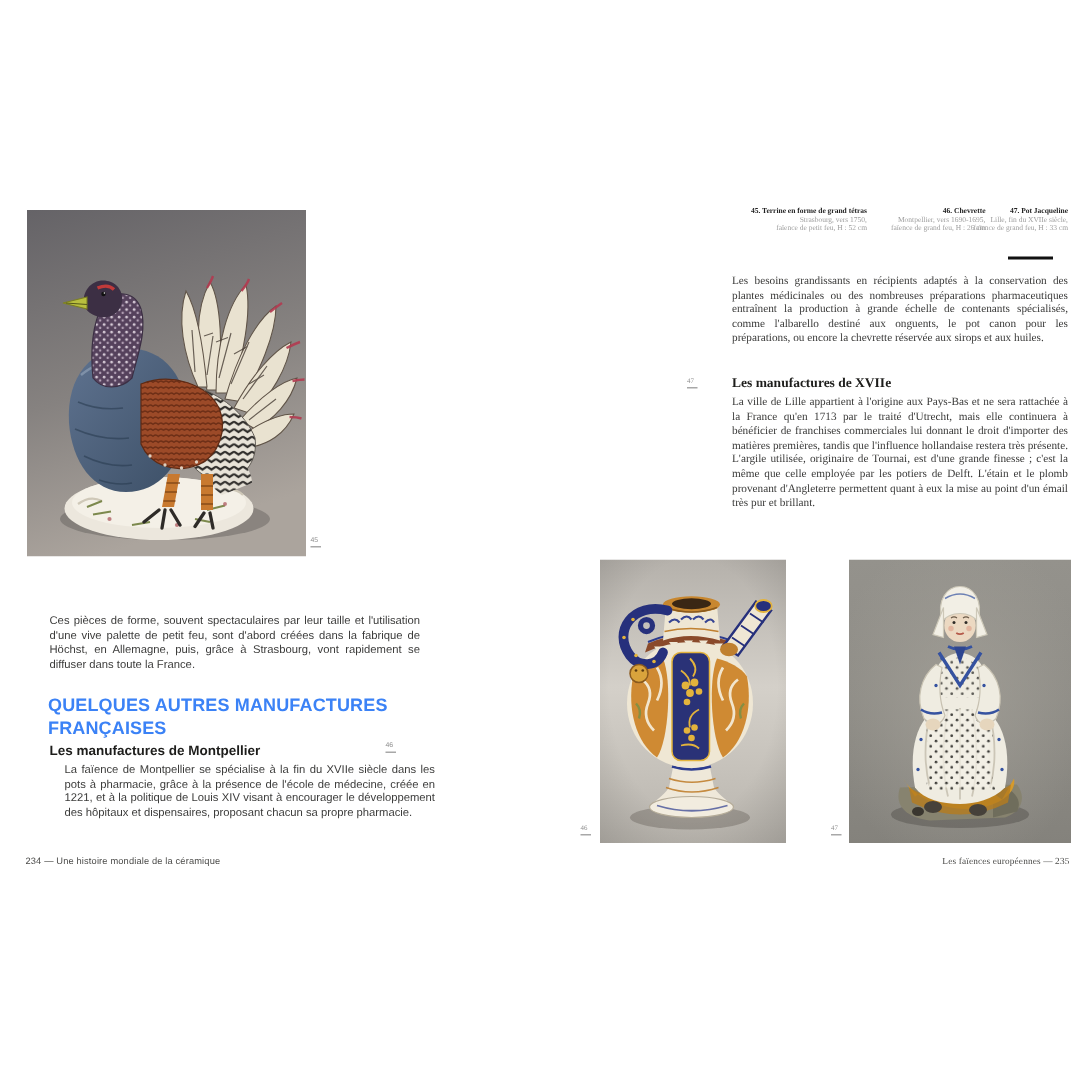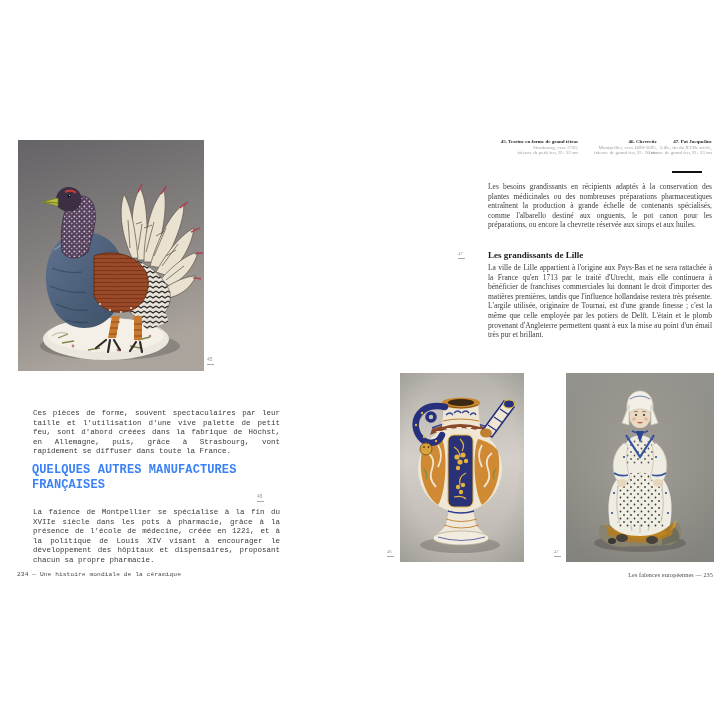--- a/index.html
+++ b/index.html
@@ -33,21 +33,21 @@
     font-size:4.6px;color:#909090;line-height:5px;text-align:left;
   }
   .fig-marker .fig-rule{
     display:block;width:7px;height:1px;background:#a8a8a8;margin-top:1.5px;
   }
   .black-rule{background:#111;height:2.4px;width:30px;}
 </style>
 </head>
 <body>
 
-<section class="abs" style="left:0;top:0;width:364px;height:728px;font-family:Liberation Mono, monospace;">
+<section class="abs" style="left:0;top:0;width:364px;height:728px;">
 
   <figure class="abs" style="left:18px;top:140px;width:186px;height:231px;">
     <svg viewBox="0 0 186 231" preserveAspectRatio="none">
       <defs>
         <linearGradient id="birdBg" x1="0" y1="0" x2="0.25" y2="1">
           <stop offset="0" stop-color="#656367"></stop>
           <stop offset="0.55" stop-color="#868280"></stop>
           <stop offset="1" stop-color="#aba49d"></stop>
         </linearGradient>
         <linearGradient id="bodyBlue" x1="0" y1="0" x2="1" y2="1">
@@ -146,26 +146,27 @@
   </figure>
   <div class="abs fig-marker" style="left:207px;top:357px;">
     <span>45</span>
     <span class="fig-rule"></span>
   </div>
 
   <p class="abs body-text" style="left:33px;top:409px;width:247px;">Ces pièces de forme, souvent spectaculaires par leur taille et l'utilisation d'une vive palette de petit feu, sont d'abord créées dans la fabrique de Höchst, en Allemagne, puis, grâce à Strasbourg, vont rapidement se diffuser dans toute la France.</p>
 
   <h2 class="abs h-section" style="left:32px;top:463px;width:252px;">QUELQUES AUTRES MANUFACTURES FRANÇAISES</h2>
 
+  <h3 class="abs h-sub" style="left:33px;top:495px;width:220px;">Les manufactures de Montpellier</h3>
   <div class="abs fig-marker" style="left:257px;top:494px;">
     <span>46</span>
     <span class="fig-rule"></span>
   </div>
 
-  <p class="abs body-text" style="left:33px;top:508px;width:247px;">La faïence de Montpellier se spécialise à la fin du XVIIe siècle dans les pots à pharmacie, grâce à la présence de l'école de médecine, créée en 1221, et à la politique de Louis XIV visant à encourager le développement des hôpitaux et dispensaires, proposant chacun sa propre pharmacie.</p>
+  <p class="abs body-text" style="left:43px;top:508px;width:247px;">La faïence de Montpellier se spécialise à la fin du XVIIe siècle dans les pots à pharmacie, grâce à la présence de l'école de médecine, créée en 1221, et à la politique de Louis XIV visant à encourager le développement des hôpitaux et dispensaires, proposant chacun sa propre pharmacie.</p>
 
   <div class="abs footer-text" style="left:17px;top:571px;width:300px;">234 — Une histoire mondiale de la céramique</div>
 </section>
 
 <section class="abs" style="left:364px;top:0;width:364px;height:728px;font-family:Liberation Serif, serif;">
 
   <div class="abs caption" style="left:66px;top:139px;width:148px;">
     <span class="cap-title">45. Terrine en forme de grand tétras</span>
     <span>Strasbourg, vers 1750,</span>
     <span>faïence de petit feu, H : 52 cm</span>
@@ -177,21 +178,21 @@
   </div>
   <div class="abs caption" style="left:202px;top:139px;width:146px;">
     <span class="cap-title">47. Pot Jacqueline</span>
     <span>Lille, fin du XVIIe siècle,</span>
     <span>faïence de grand feu, H : 33 cm</span>
   </div>
   <div class="abs black-rule" style="left:308px;top:171px;"></div>
 
   <p class="abs body-text" style="left:124px;top:182px;width:224px;">Les besoins grandissants en récipients adaptés à la conservation des plantes médicinales ou des nombreuses préparations pharmaceutiques entraînent la production à grande échelle de contenants spécialisés, comme l'albarello destiné aux onguents, le pot canon pour les préparations, ou encore la chevrette réservée aux sirops et aux huiles.</p>
 
-  <h3 class="abs h-sub" style="left:124px;top:250px;width:200px;">Les grandissants de Lille</h3>
+  <h3 class="abs h-sub" style="left:124px;top:250px;width:200px;">Les manufactures de XVIIe</h3>
   <div class="abs fig-marker" style="left:94px;top:251px;">
     <span>47</span>
     <span class="fig-rule"></span>
   </div>
 
   <p class="abs body-text" style="left:124px;top:263px;width:224px;">La ville de Lille appartient à l'origine aux Pays-Bas et ne sera rattachée à la France qu'en 1713 par le traité d'Utrecht, mais elle continuera à bénéficier de franchises commerciales lui donnant le droit d'importer des matières premières, tandis que l'influence hollandaise restera très présente. L'argile utilisée, originaire de Tournai, est d'une grande finesse ; c'est la même que celle employée par les potiers de Delft. L'étain et le plomb provenant d'Angleterre permettent quant à eux la mise au point d'un émail très pur et brillant.</p>
 
   <figure class="abs" style="left:36px;top:373px;width:124px;height:189px;">
     <svg viewBox="0 0 124 189" preserveAspectRatio="none">
       <defs>

